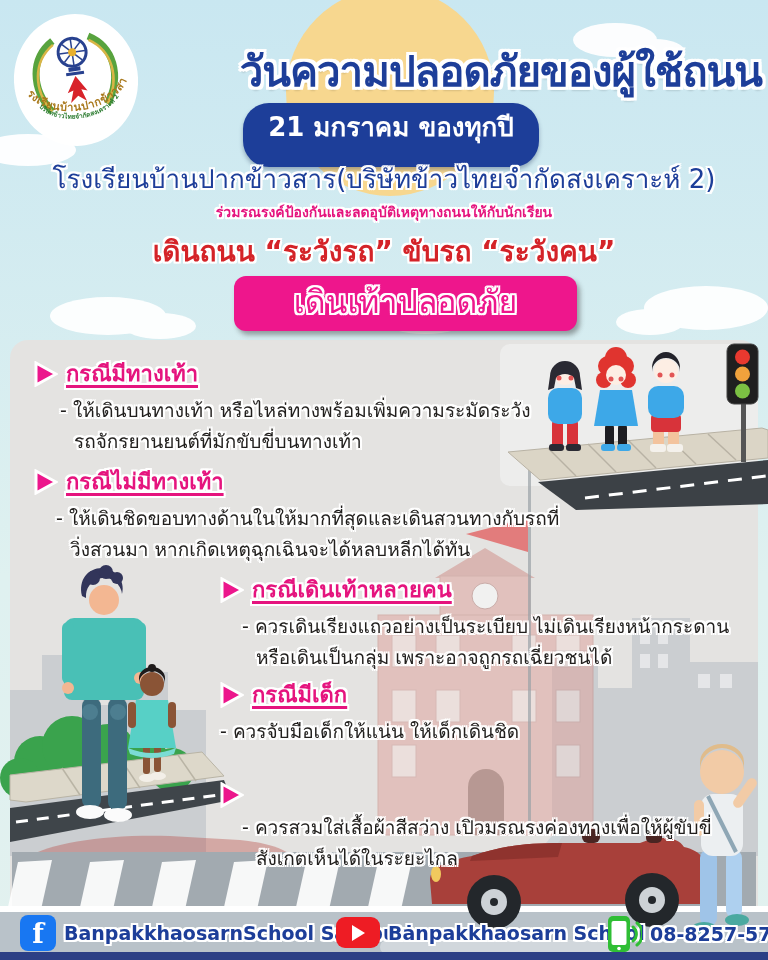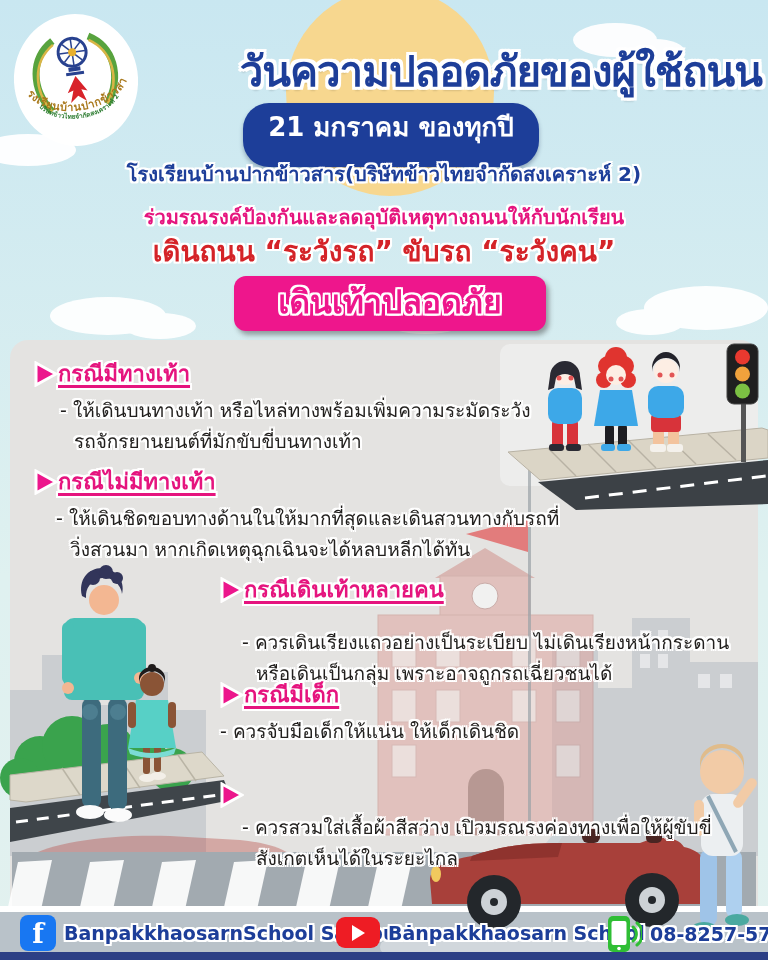--- a/index.html
+++ b/index.html
@@ -8,27 +8,27 @@
     background:linear-gradient(#c9e7f1,#dff1f0 60%,#e2f1ef);}
   .abs{position:absolute;}
   .nowrap{white-space:nowrap;}
   .center{text-align:center;}
   
   .halo2{text-shadow:-2px -2px 0 #fff,2px -2px 0 #fff,-2px 2px 0 #fff,2px 2px 0 #fff,-2px 0 0 #fff,2px 0 0 #fff,0 -2px 0 #fff,0 2px 0 #fff;}
   .halo3{text-shadow:-3px -3px 0 #fff,3px -3px 0 #fff,-3px 3px 0 #fff,3px 3px 0 #fff,-3px 0 0 #fff,3px 0 0 #fff,0 -3px 0 #fff,0 3px 0 #fff,0 4px 2px rgba(0,0,0,.15);text-align:right;}
   .title{left:150px;top:38px;width:612px;font-size:42px;font-weight:800;color:#1d3e99;letter-spacing:-1px;}
   .date-pill{left:243px;top:103px;width:296px;height:64px;background:#1d3e99;border-radius:26px;
     color:#fff;font-size:26px;font-weight:700;line-height:48px;box-shadow:0 3px 4px rgba(30,50,90,.35);}
-  .school-line{left:0;top:158px;width:768px;font-size:20px;font-weight:700;color:#1d3e99;}
-  .campaign-line{left:0;top:201px;width:768px;font-size:20px;font-weight:800;color:#e5147e;}
+  .school-line{left:0;top:158px;width:768px;font-size:26px;font-weight:400;color:#1d3e99;}
+  .campaign-line{left:0;top:201px;width:768px;font-size:14px;font-weight:800;color:#e5147e;}
   .slogan-line{left:0;top:229px;width:768px;font-size:28px;font-weight:800;color:#d42328;}
-  .badge-btn{left:234px;top:276px;width:312px;height:55px;background:#ee168c;border-radius:12px;
-    box-shadow:3px 4px 5px rgba(60,60,60,.45);color:#ee168c;font-size:32px;font-weight:700;line-height:53px;
+  .badge-btn{left:234px;top:276px;width:343px;height:55px;background:#ee168c;border-radius:12px;
+    box-shadow:3px 4px 5px rgba(60,60,60,.45);color:#ee168c;font-size:32px;font-weight:400;line-height:53px;
     text-shadow:-2px -2px 0 #fff,2px -2px 0 #fff,-2px 2px 0 #fff,2px 2px 0 #fff,-2px 0 0 #fff,2px 0 0 #fff,0 -2px 0 #fff,0 2px 0 #fff;cursor:pointer;}
-  .sec-head-row{display:flex;align-items:center;gap:0;}
+  .sec-head-row{display:flex;align-items:center;gap:8px;}
   .sec-heading{font-size:22px;font-weight:800;color:#e5147e;
     text-decoration:underline;text-decoration-thickness:2.5px;text-underline-offset:4px;}
   .sec-body{font-size:19px;font-weight:400;color:#211f1d;line-height:31px;}
   .sec-body .l2{margin-left:14px;}
   .footer-item{display:flex;align-items:center;gap:8px;}
   .footer-label{font-size:19px;font-weight:800;color:#1d3e99;}
   .fb-icon{width:36px;height:36px;border-radius:8px;background:#1877f2;color:#fff;
     font-size:27px;font-weight:800;text-align:center;line-height:38px;font-family:"DejaVu Serif",serif;}
   .yt-icon{width:44px;height:31px;border-radius:9px;background:#ee1c24;display:flex;align-items:center;justify-content:center;}
   .yt-tri{width:0;height:0;border-left:13px solid #fff;border-top:8px solid transparent;border-bottom:8px solid transparent;}
@@ -336,21 +336,21 @@
     </div>
   </div>
 
   <div class="abs" style="left:220px;top:572px">
     <div class="sec-head-row">
       <svg width="24" height="26">
           <polygon points="2,2 22,13 2,24" fill="#ec168c" stroke="#fff" stroke-width="3"></polygon>
         </svg>
       <span class="sec-heading halo2 nowrap">กรณีเดินเท้าหลายคน</span>
     </div>
-    <div class="sec-body halo2" style="margin-left:22px;margin-top:20px">
+    <div class="sec-body halo2" style="margin-left:22px;margin-top:4px">
       <div class="nowrap">- ควรเดินเรียงแถวอย่างเป็นระเบียบ ไม่เดินเรียงหน้ากระดาน</div>
       <div class="nowrap l2">หรือเดินเป็นกลุ่ม เพราะอาจถูกรถเฉี่ยวชนได้</div>
     </div>
   </div>
 
   <div class="abs" style="left:220px;top:677px">
     <div class="sec-head-row">
       <svg width="24" height="26">
           <polygon points="2,2 22,13 2,24" fill="#ec168c" stroke="#fff" stroke-width="3"></polygon>
         </svg>

